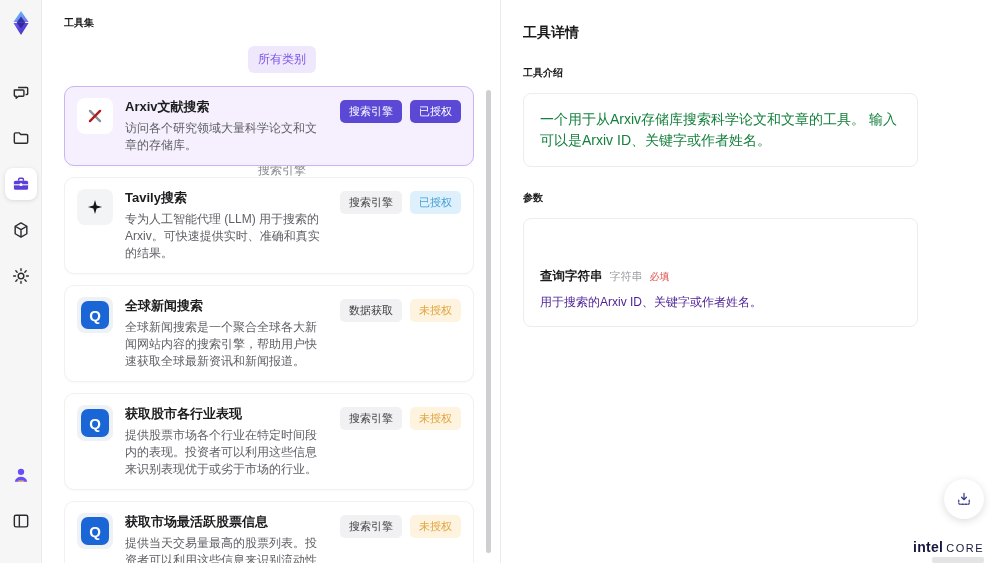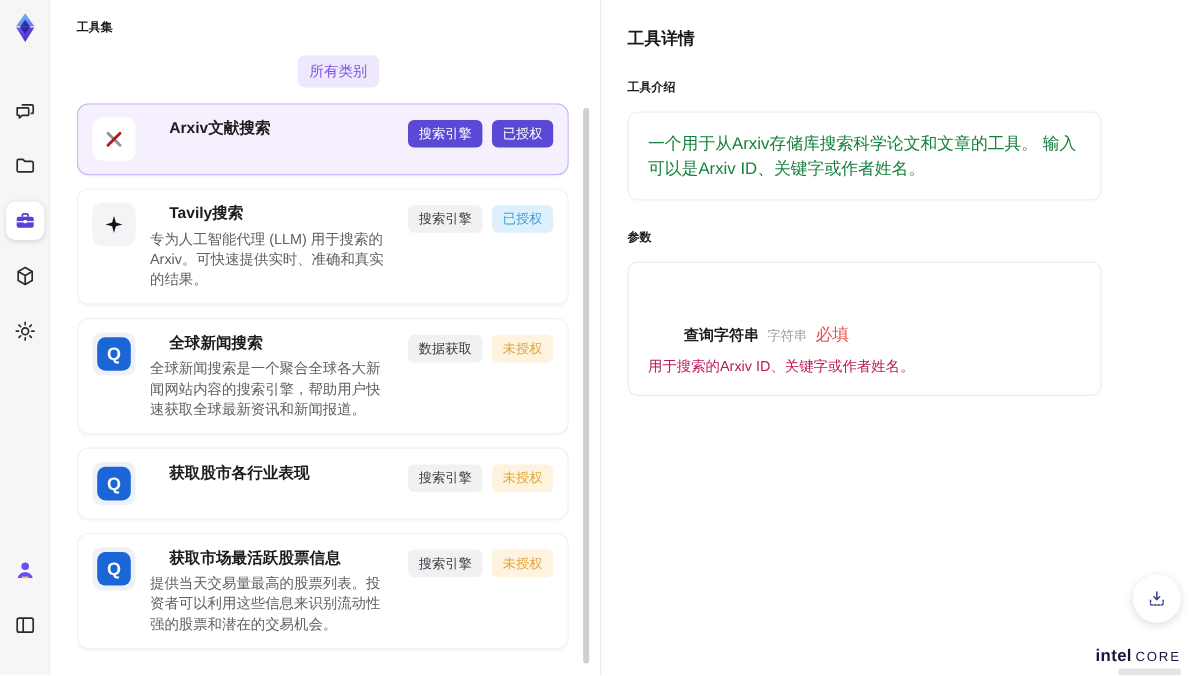--- a/index.html
+++ b/index.html
@@ -43,42 +43,42 @@
     display:flex; align-items:center; justify-content:center;
     background:#f3f4f6; font-size:18px;
   }
   .tile-arxiv { background:#fff; }
   .tile-q { background:#eef1f5; }
   .tile-q .qsq {
     width:28px; height:28px; border-radius:7px; background:#1b66d6; color:#fff;
     font-weight:bold; font-size:15px; display:flex; align-items:center; justify-content:center;
   }
   .tool-text { flex:1; min-width:0; }
-  .tool-name { font-size:13px; font-weight:bold; color:#1c1c1e; margin-bottom:4px;margin-left:16px; }
+  .tool-name { font-size:13px; font-weight:bold; color:#1c1c1e; margin-bottom:4px; }
   .tool-desc { font-size:12px; color:#606066; line-height:1.42; }
   .badges { display:flex; gap:8px; align-items:flex-start; flex-shrink:0; padding-top:2px; }
   .badge { font-size:11px; padding:4px 9px; border-radius:5px; white-space:nowrap; }
   .badge.purple { background:#5b49d6; color:#fff; }
   .badge.gray   { background:#f1f1f3; color:#3c3c40; }
   .badge.blue   { background:#def0fb; color:#47a0d9; }
   .badge.orange { background:#fdf3df; color:#e2a53f; }
 
   .list-scrollbar { position:absolute; right:9px; top:90px; bottom:10px; width:5px; border-radius:3px; background:#cfcfd2; }
 
   
   .detail-panel { position:absolute; left:500px; top:0; width:440px; height:563px; border-left:1px solid #ececee; padding:24px 22px 0; background:#fff; }
   .detail-title { font-size:14px; font-weight:bold; }
   .section-head { font-size:10px; font-weight:bold; margin-top:24px; }
   .detail-card { border:1px solid #ededef; border-radius:8px; padding:15px 16px; margin-top:13px; }
   .intro-text { font-size:14px; color:#15803d; line-height:1.5; }
   .param-line { display:flex; align-items:baseline; gap:7px; }
-  .param-name { font-size:12.5px; font-weight:bold; color:#1c1c1e;margin-left:30px; }
+  .param-name { font-size:12.5px; font-weight:bold; color:#1c1c1e; }
   .param-type { font-size:11px; color:#9a9aa0; }
-  .param-req  { font-size:14px; color:#e05252;margin-top:36px; }
-  .param-desc { font-size:12px; color:#be185d; margin-top:9px; }
+  .param-req  { font-size:10px; color:#e05252;margin-top:36px; }
+  .param-desc { font-size:12px; color:#4c1d95; margin-top:9px; }
 
   
   .fab {
     position:absolute; right:16px; bottom:44px; width:40px; height:40px; border-radius:50%;
     background:#fff; box-shadow:0 2px 8px rgba(0,0,0,.14); display:flex; align-items:center;
     justify-content:center; cursor:pointer;
   }
   .brand { position:absolute; right:16px; bottom:0; text-align:center; line-height:1; }
   .brand .row { display:flex; align-items:baseline; gap:3px; justify-content:flex-end; color:#15183c; }
   .brand .intel { font-size:14px; font-weight:bold; letter-spacing:.3px; }
@@ -170,20 +170,21 @@
 
       <div class="tool-card sel">
         <div class="tile tile-arxiv">
           <svg viewBox="0 0 24 24" width="22" height="22">
             <path d="M6.5 6.5L17.5 17.5" stroke="#8d939c" stroke-width="2.6" stroke-linecap="round"></path>
             <path d="M17.5 6.5L6.5 17.5" stroke="#b31b1b" stroke-width="2.6" stroke-linecap="round"></path>
           </svg>
         </div>
         <div class="tool-text">
           <div class="tool-name">Arxiv文献搜索</div>
+          <div class="tool-desc">访问各个研究领域大量科学论文和文章的存储库。</div>
         </div>
         <div class="badges">
           <span class="badge purple">搜索引擎</span>
           <span class="badge purple">已授权</span>
         </div>
       </div>
 
       <div class="tool-card">
         <div class="tile">
           <svg viewBox="0 0 24 24" width="20" height="20">
@@ -213,20 +214,21 @@
           <span class="badge orange">未授权</span>
         </div>
       </div>
 
       <div class="tool-card">
         <div class="tile tile-q">
           <span class="qsq">Q</span>
         </div>
         <div class="tool-text">
           <div class="tool-name">获取股市各行业表现</div>
+          <div class="tool-desc">提供股票市场各个行业在特定时间段内的表现。投资者可以利用这些信息来识别表现优于或劣于市场的行业。</div>
         </div>
         <div class="badges">
           <span class="badge gray">搜索引擎</span>
           <span class="badge orange">未授权</span>
         </div>
       </div>
 
       <div class="tool-card">
         <div class="tile tile-q">
           <span class="qsq">Q</span>

